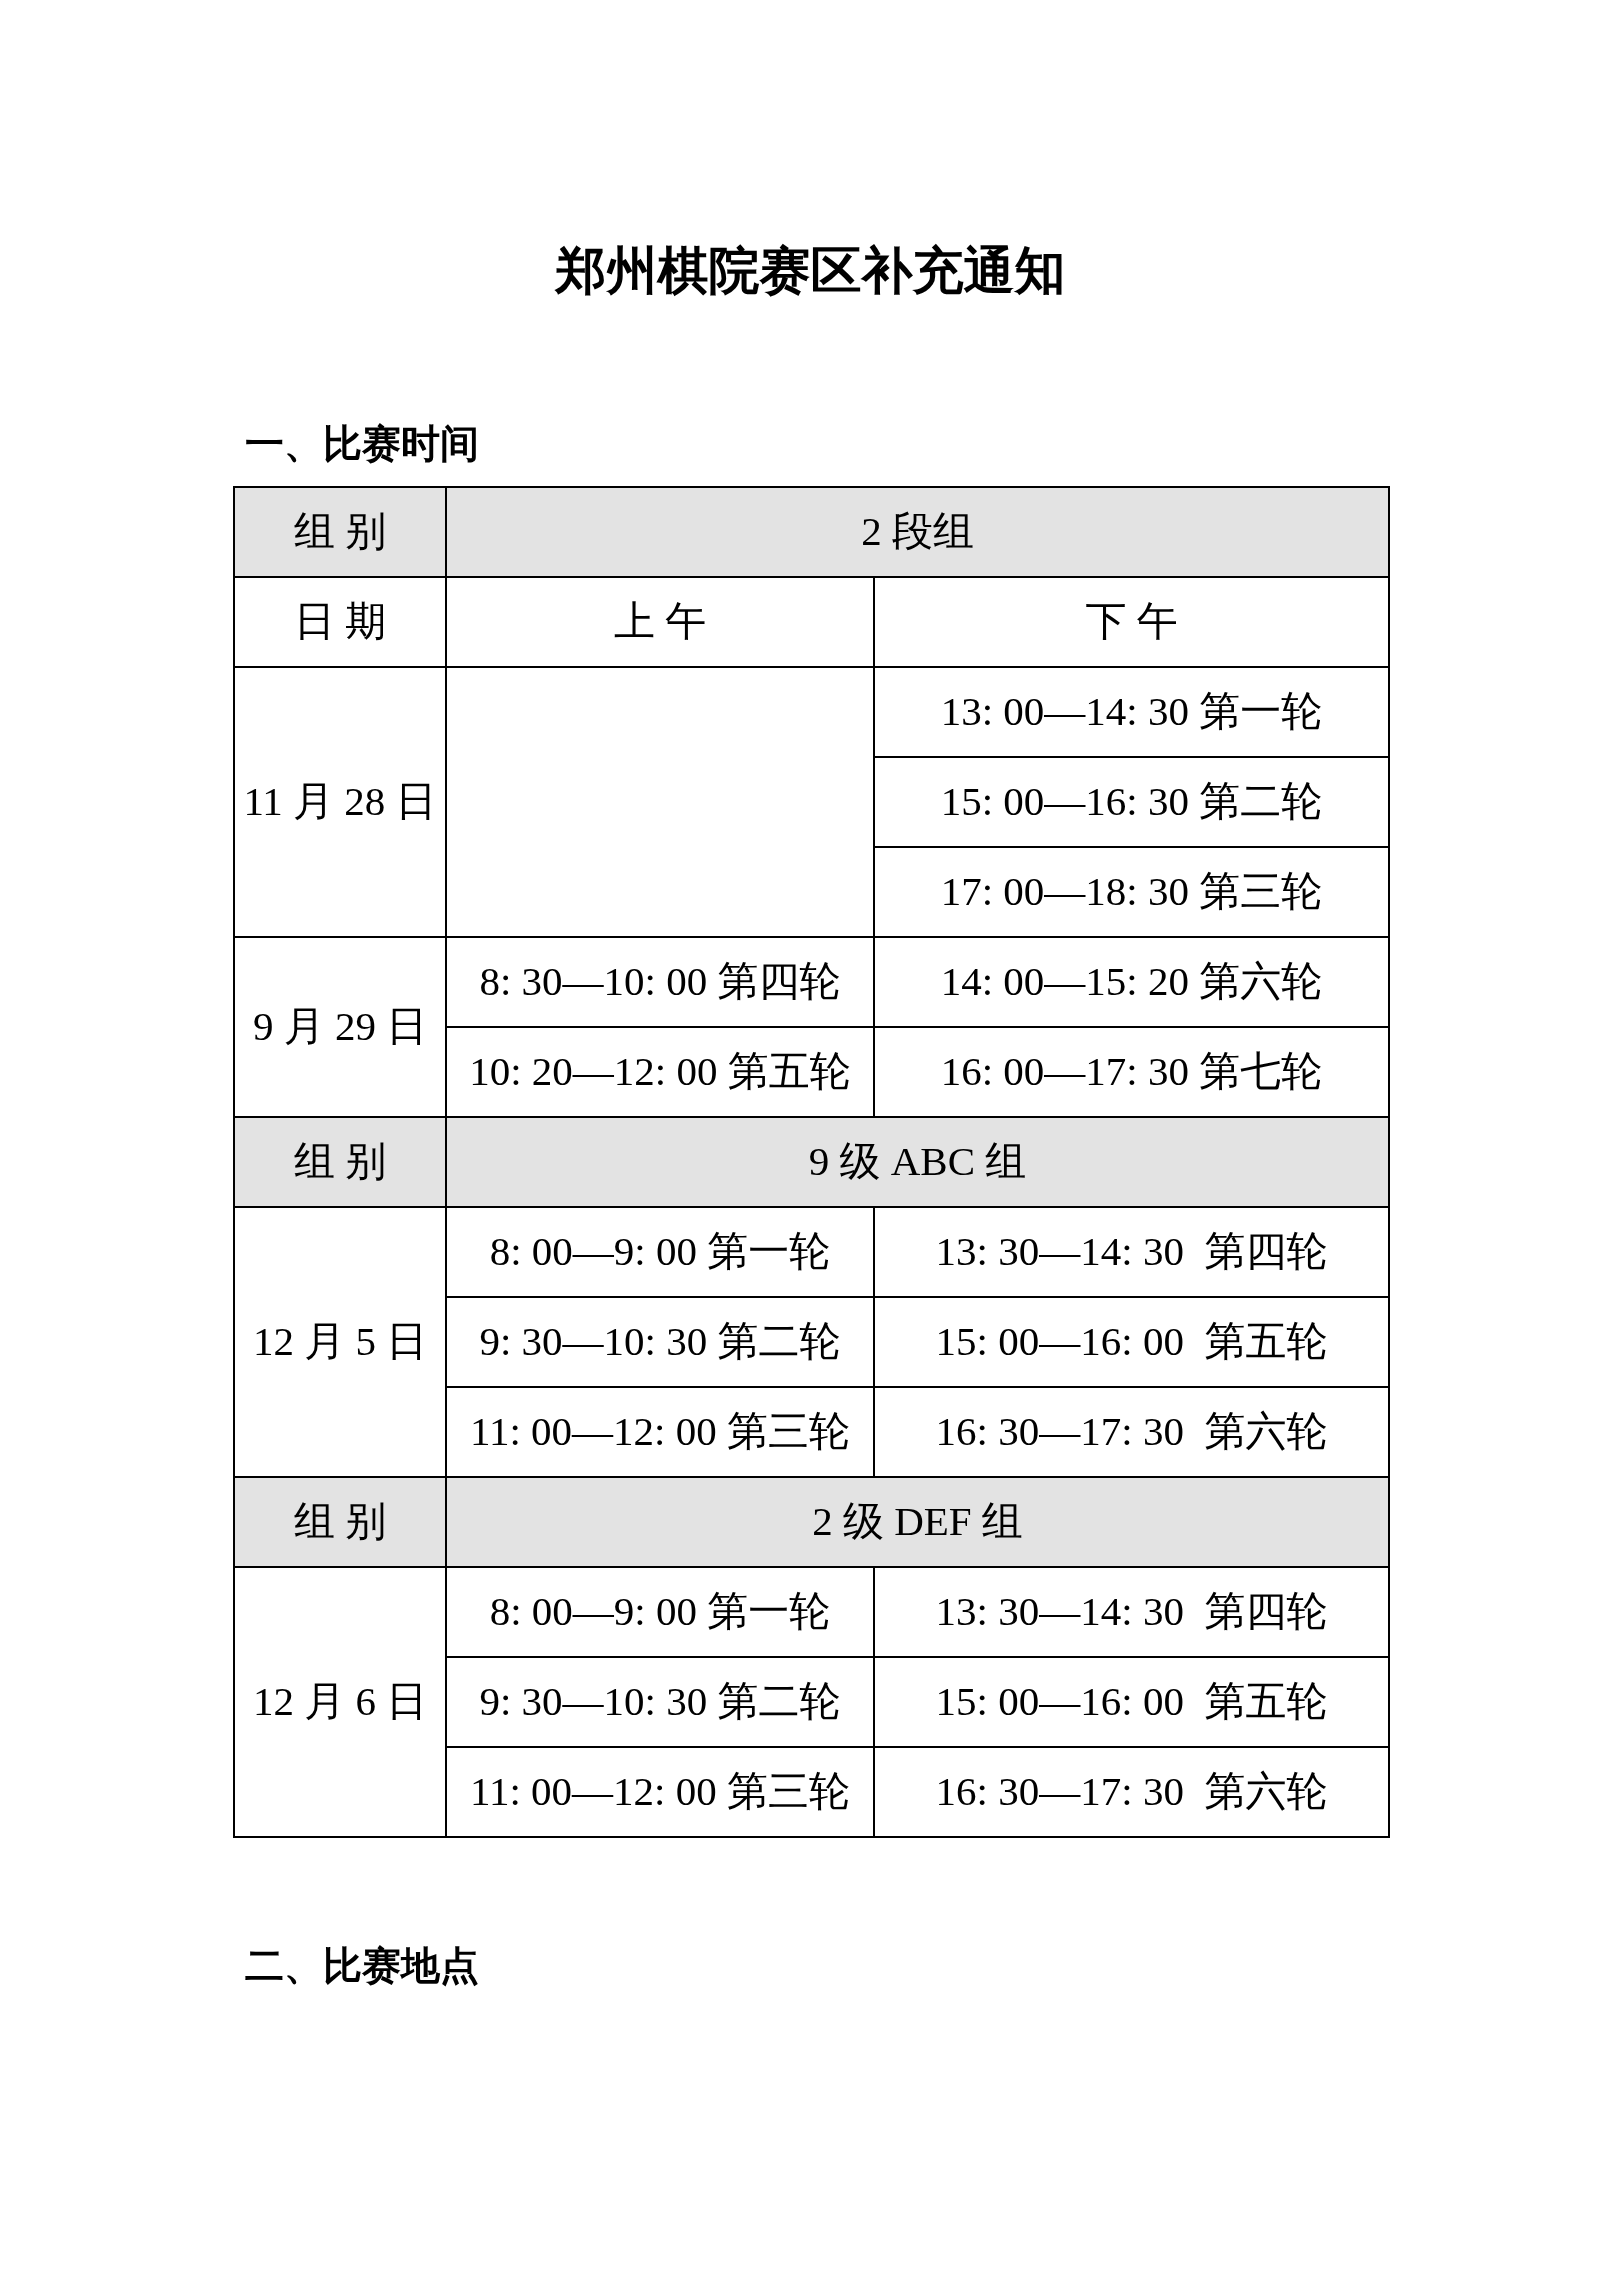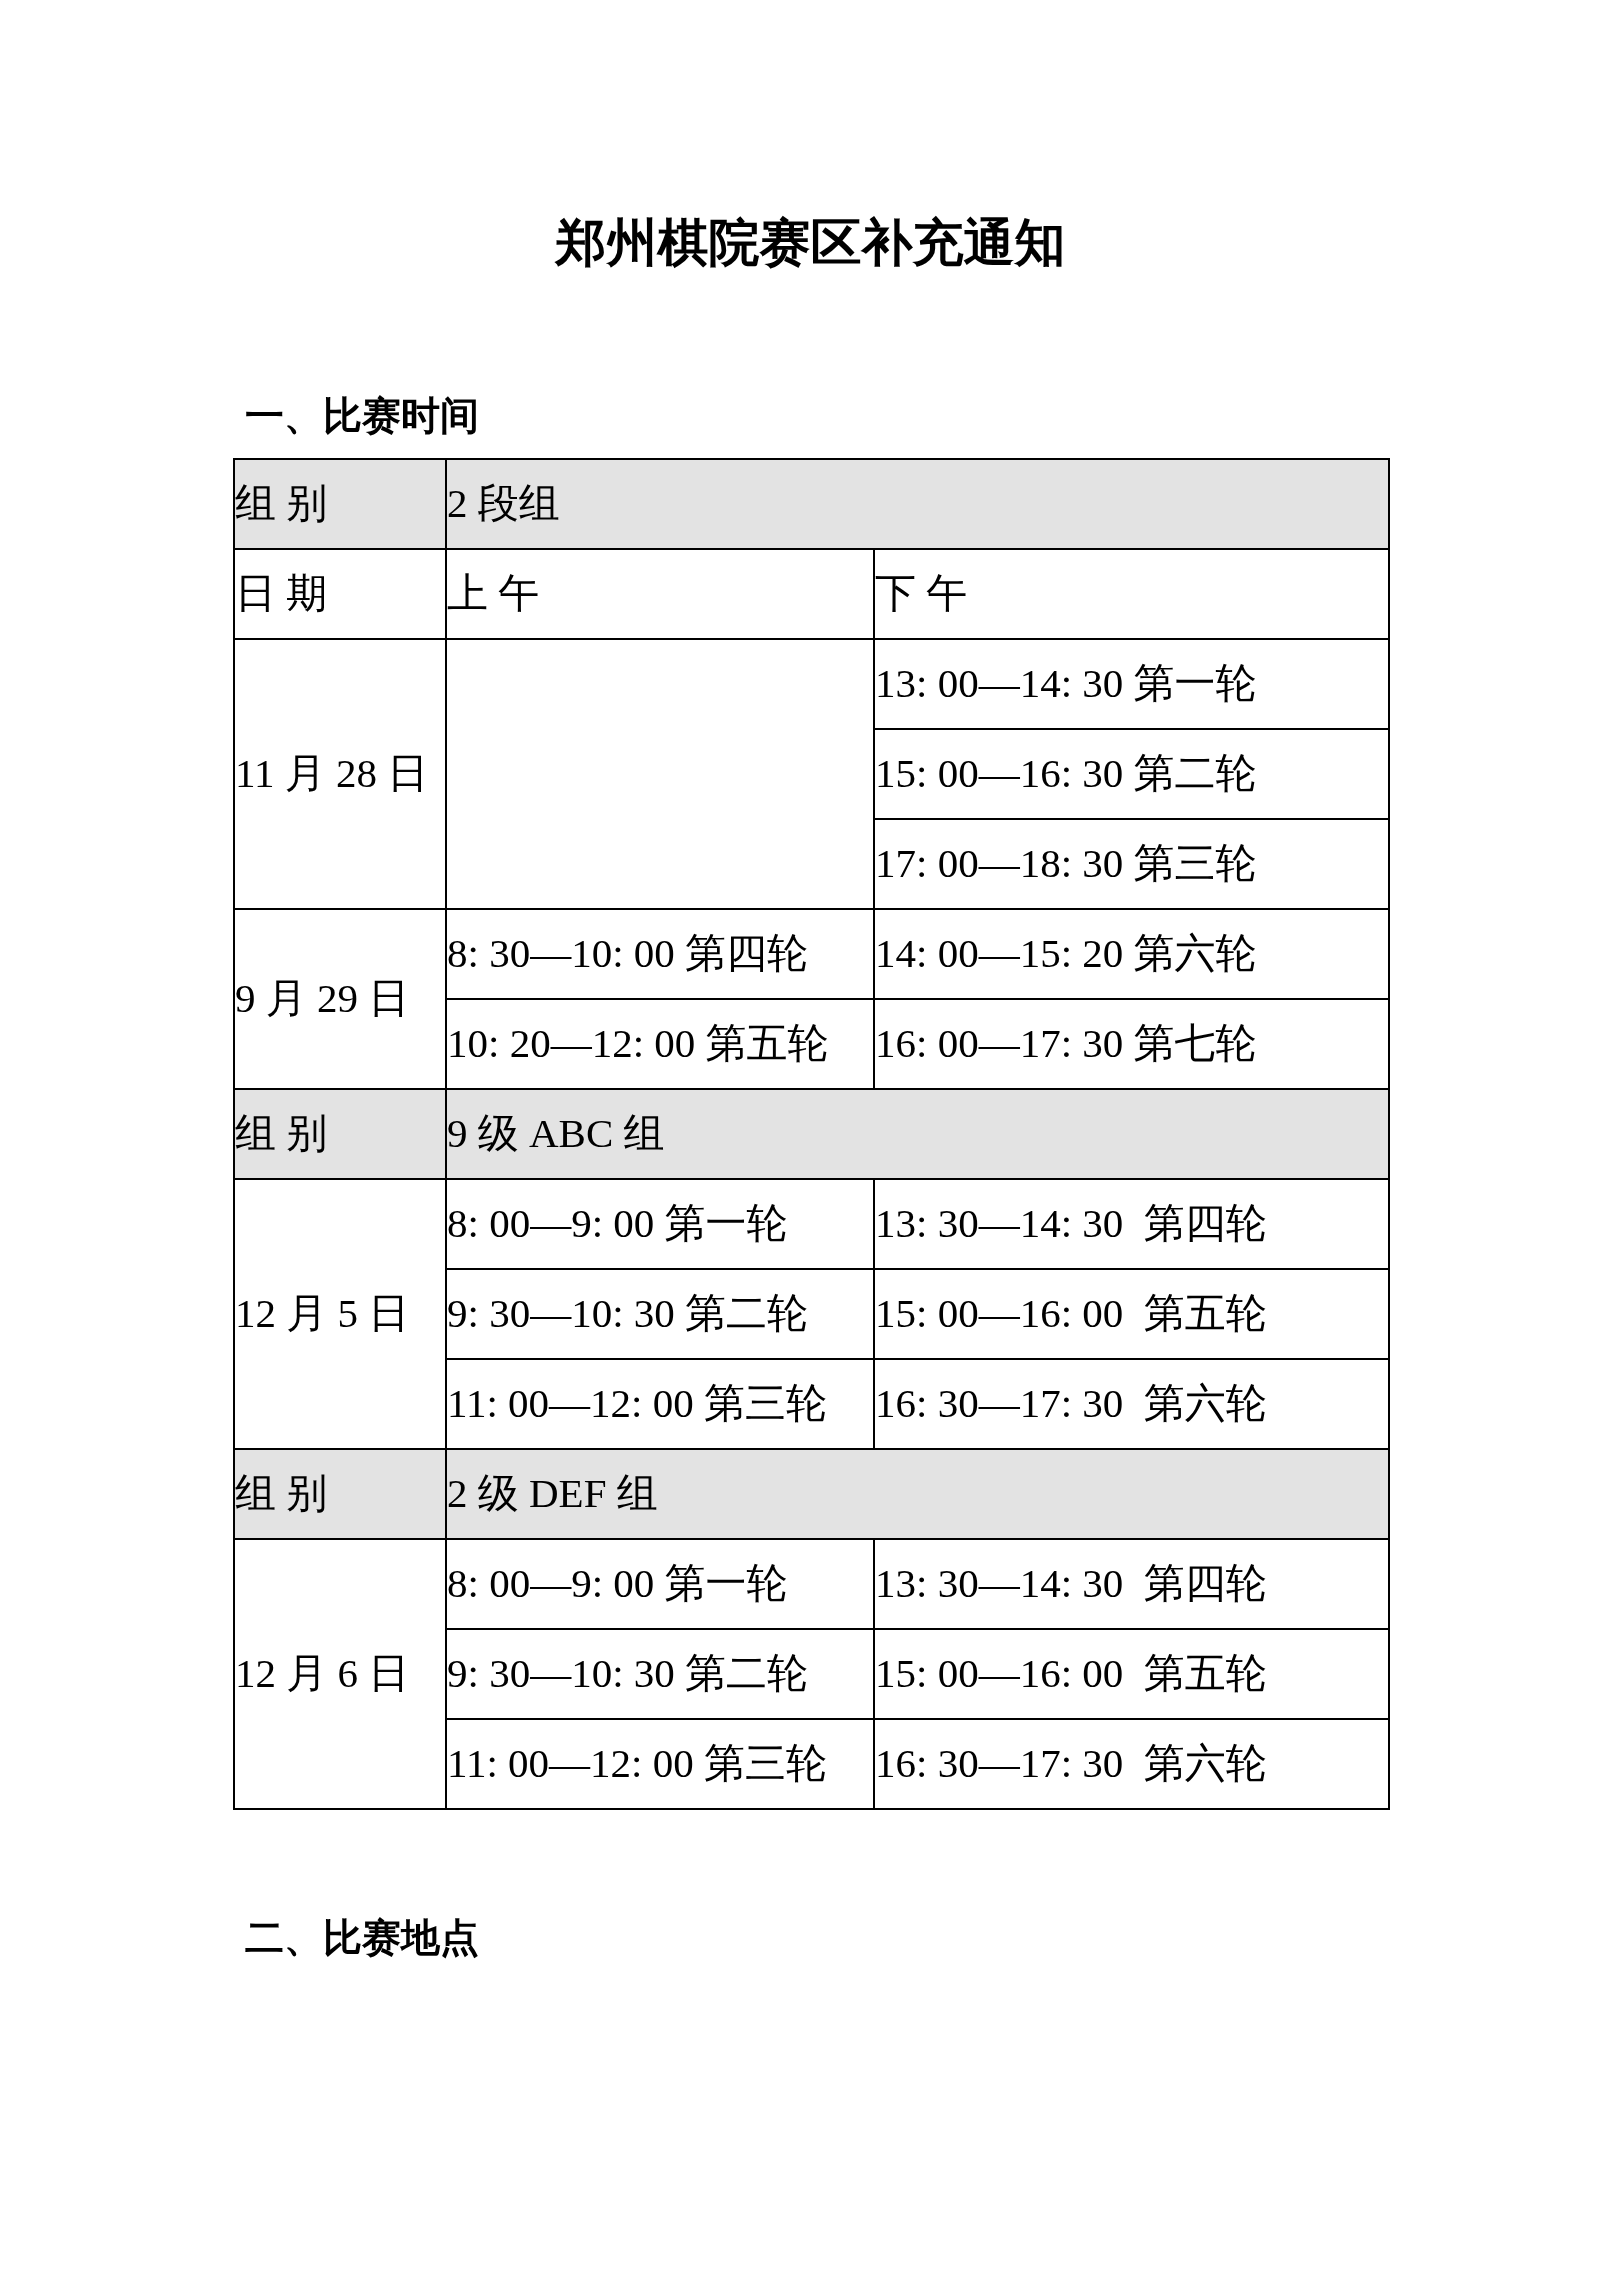--- a/index.html
+++ b/index.html
@@ -19,21 +19,21 @@
   .doc-title {
     text-align: center;
     font-family: "Liberation Serif", "DejaVu Serif", serif;
     font-weight: bold;
     font-size: 51px;
     line-height: 69px;
     color: #000000;
     white-space: pre-wrap;
   }
   .doc-title.line2 {
-    margin-top: 1px;
+    margin-top: 29px;
   }
   .section-heading {
     font-family: "Liberation Sans", "DejaVu Sans", sans-serif;
     font-weight: bold;
     font-size: 39px;
     line-height: 47px;
     color: #000000;
     margin-left: 245px;
     white-space: pre-wrap;
   }
@@ -51,21 +51,21 @@
     border: 2.9px solid #000000;
     font-family: "Liberation Serif", "DejaVu Serif", serif;
     font-size: 41px;
     color: #000000;
   }
   table.schedule tr {
     height: 90px;
   }
   table.schedule td {
     border: 2px solid #000000;
-    text-align: left;
+    text-align: center;
     vertical-align: middle;
     padding: 0;
     white-space: pre-wrap;
     overflow: hidden;
   }
   table.schedule tr.gray td {
     background: #e3e3e3;
   }
   col.c1 { width: 212px; }
   col.c2 { width: 428px; }

